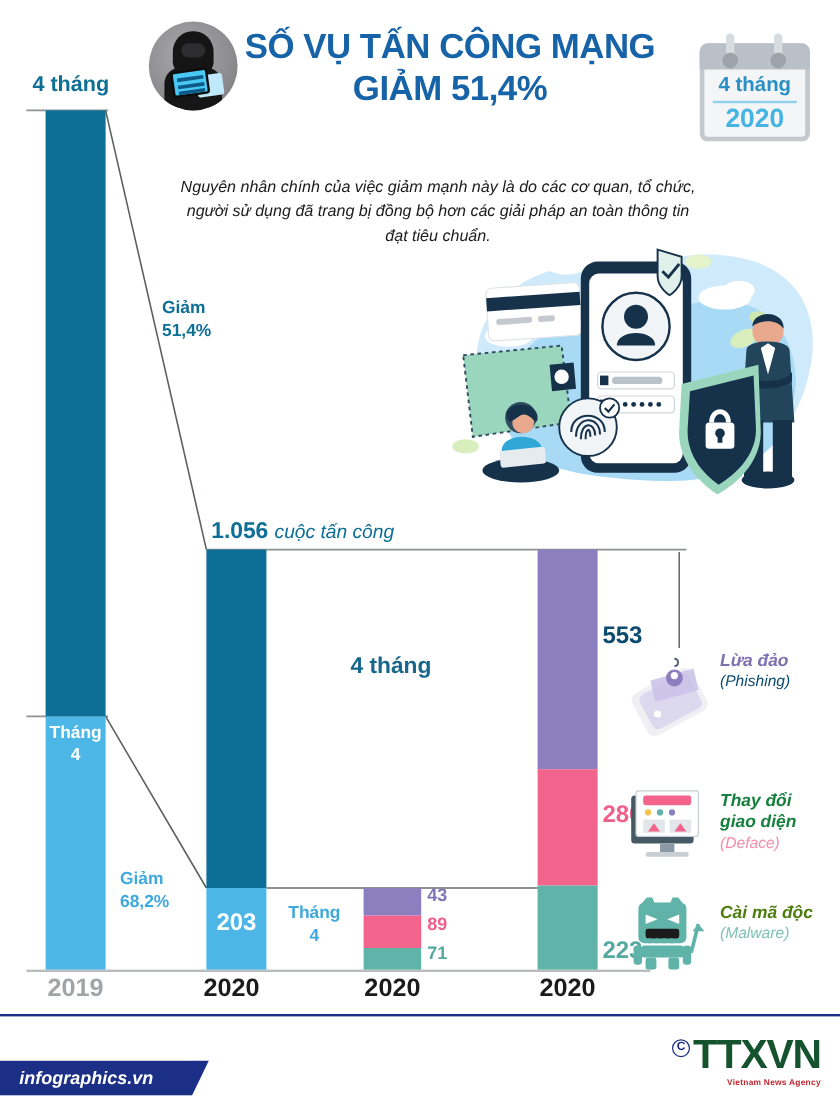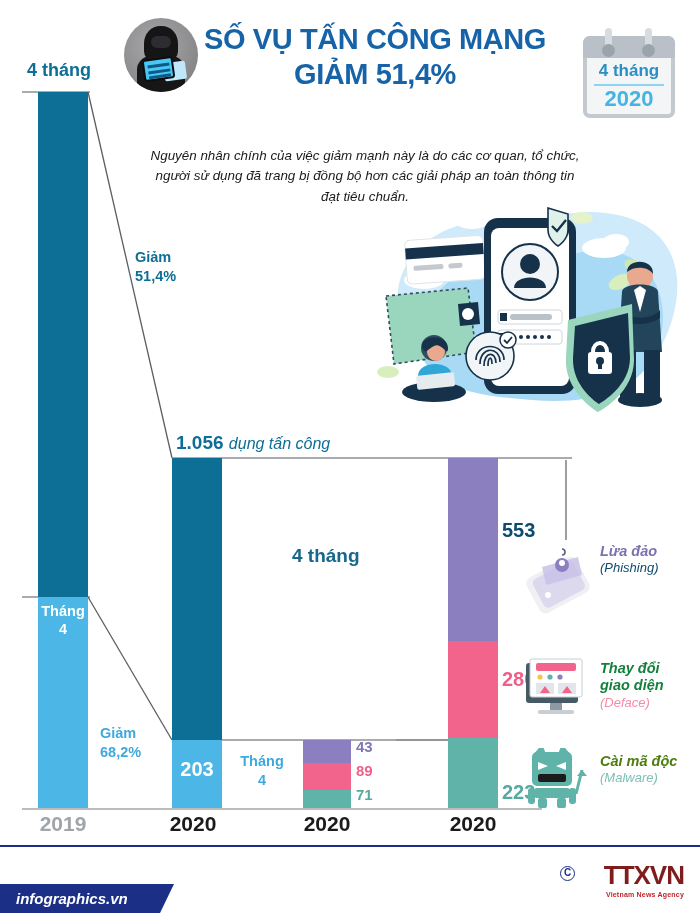--- a/index.html
+++ b/index.html
@@ -194,21 +194,21 @@
   .brandbar:after {
     content: ""; position: absolute; right: -14px; top: 0;
     border-top: 29px solid #1b2f86; border-right: 14px solid transparent;
   }
   .brandtext {
     position: absolute; left: 16px; top: 890px; font-size: 15px;
     font-style: italic; font-weight: 700; color: #fff;
   }
   .ttxvn { position: absolute; right: 16px; top: 860px; text-align: right; }
   .ttxvn-main {
-    font-size: 26px; font-weight: 700; color: #7f1d1d; letter-spacing: -1px;
+    font-size: 34px; font-weight: 700; color: #14532d; letter-spacing: -1px;
   }
   .ttxvn-sub { font-size: 7px; color: #c0262e; font-weight: 700; letter-spacing: .2px; }
   .copyr {
     position: absolute; right: 125px; top: 866px; width: 15px; height: 15px;
     border: 1.4px solid #1b2f86; border-radius: 50%; color: #1b2f86;
     font-size: 10px; text-align: center; line-height: 12.5px; font-weight: 700;
   }
 </style>
 </head>
 <body>
@@ -352,21 +352,21 @@
 
     <div class="lbl lbl-4thang-top">4 tháng</div>
 
     <div class="lbl lbl-giam1">
       <div>Giảm</div>
       <div>51,4%</div>
     </div>
 
     <div class="lbl lbl-1056">
       <span>1.056</span>
-      <em>dụng tấn công</em>
+      <em>cuộc tấn công</em>
     </div>
 
     <div class="lbl lbl-4thang-mid">4 tháng</div>
 
     <div class="lbl lbl-thang4-2019">
       <div>Tháng</div>
       <div>4</div>
     </div>
 
     <div class="lbl lbl-giam2">

